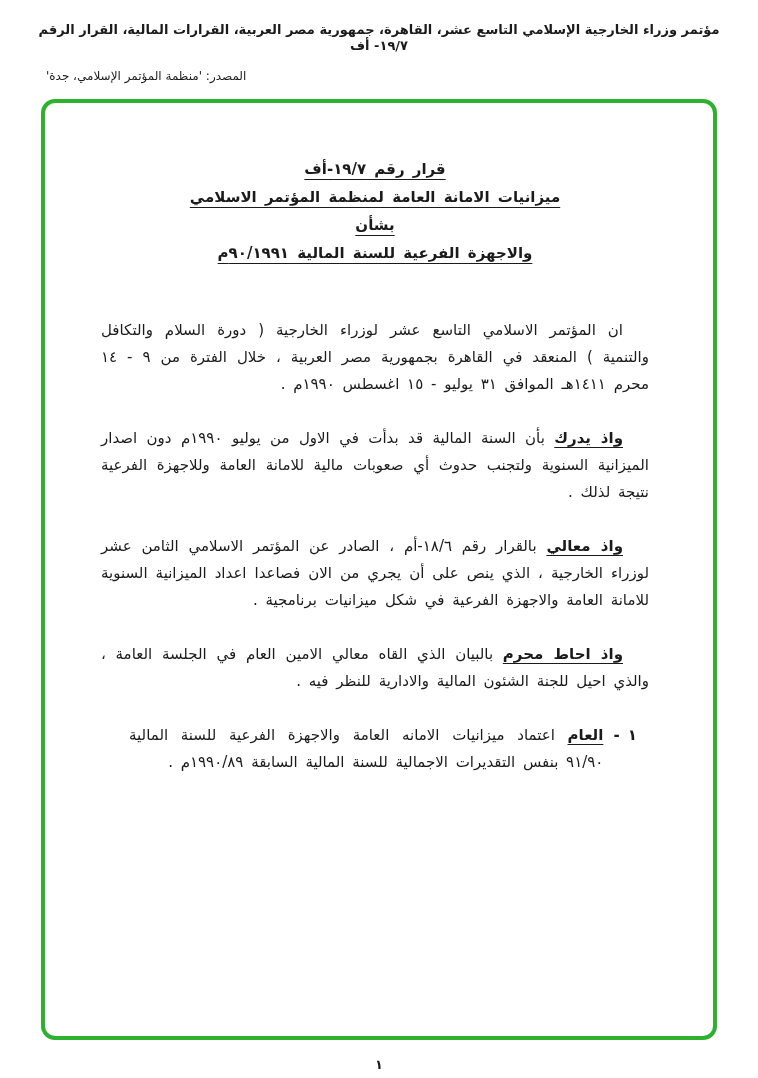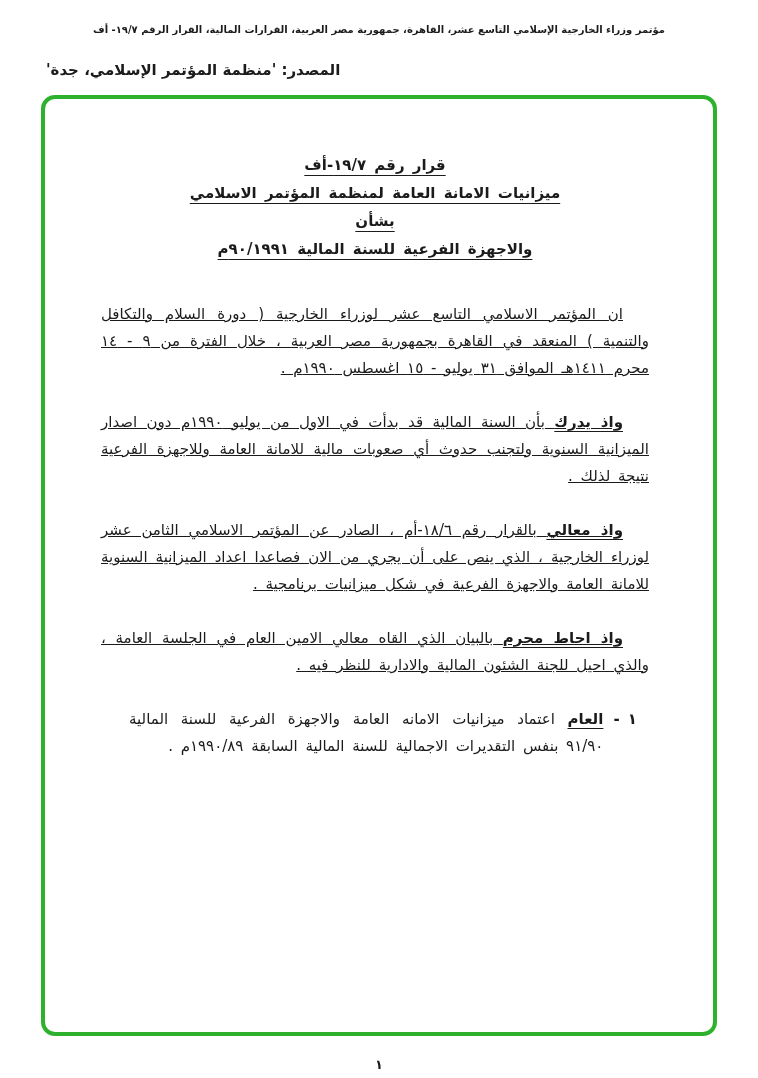--- a/index.html
+++ b/index.html
@@ -12,65 +12,64 @@
     width:758px;height:1078px;
     background:#ffffff;
     overflow:hidden;
     font-family:"DejaVu Sans",sans-serif;
     color:var(--text-ink);
   }
   
   .scan-header{padding-top:22px;direction:rtl;}
   .hdr1{
     text-align:center;
-    font-size:10px;
+    font-size:13px;
     font-weight:bold;
     letter-spacing:0;
     padding:0 24px;
     line-height:16px;
   }
   .hdr2{
     direction:rtl;
     text-align:left;
     padding-left:46px;
-    font-size:15px;
-    font-weight:bold;
-    margin-top:23px;
+    font-size:12px;
+    font-weight:normal;
+    margin-top:15px;
   }
   
   .green-frame{
     box-sizing:border-box;
     margin:16px 0 0 41px;
     width:676px;height:941px;
     border:4px solid var(--border-green);
     border-radius:14px;
     background:#ffffff;
   }
   .doc-body{
     direction:rtl;
     padding:52px 64px 0 56px;
     font-size:15px;
     line-height:27px;
     word-spacing:3px;
   }
   .title-block{
     text-align:center;
     font-weight:bold;
-    margin-bottom:38px;
+    margin-bottom:50px;
   }
   .title-line{
     text-decoration:underline;
     text-underline-offset:5px;
     line-height:28px;
     white-space:nowrap;
   }
   .para{
     margin:0 0 27px 0;
     text-align:justify;
-    text-decoration:underline;
   }
   .indent{text-indent:26px;}
   .lead{
     text-decoration:underline;
     text-underline-offset:4px;
     font-weight:bold;
   }
   .list-item{
     display:flex;
     direction:rtl;

